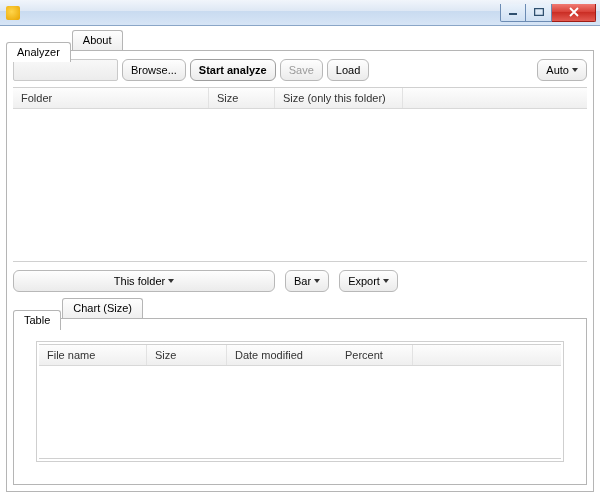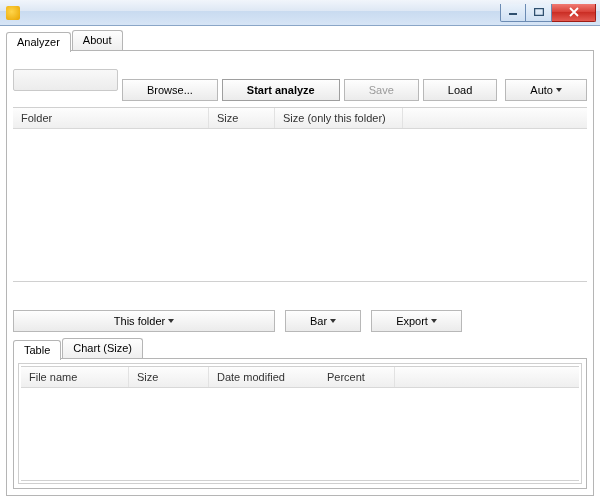--- a/index.html
+++ b/index.html
@@ -16,46 +16,46 @@
 .winbtn.close { width: 44px; border-left: none; border-bottom-right-radius: 2px; background: linear-gradient(to bottom, #f07a73, #d9433a 45%, #c92b22 46%, #e35a51); border-color: #9e1d16; margin-right: 4px; }
 .winbtn svg { display: block; }
 
 
 .client { position: absolute; top: 26px; left: 0; right: 0; bottom: 0; background: #fff; padding: 4px 6px 6px 6px; }
 
 
 .tabs { position: relative; }
 .tabstrip { display: flex; position: relative; z-index: 2; }
 .tab { padding: 3px 10px 4px 10px; border: 1px solid #b5b5b5; background: linear-gradient(to bottom,#fefefe,#efefef); border-bottom: none; border-top-left-radius: 3px; border-top-right-radius: 3px; margin-right: 1px; cursor: default; }
-.tab.active { background: #fff; position: relative; top: 2px; }
+.tab.active { background: #fff; position: relative; top: 12px; }
 .tabbody { border: 1px solid #b5b5b5; background: #fff; padding: 6px; }
 
 
 .toolbar { display: flex; align-items: center; gap: 4px; padding: 2px 0 6px 0; }
 .textfield { width: 105px; height: 22px; border: 1px solid #c9c9c9; background: linear-gradient(to bottom,#f8f8f8,#ececec); border-radius: 2px; }
-.btn { height: 22px; padding: 0 24px; border: 1px solid #b8b8b8; background: linear-gradient(to bottom,#fefefe,#ebebeb); border-radius: 0; cursor: default; display: inline-flex; align-items: center; gap: 3px; margin-top: 20px; }
+.btn { height: 22px; padding: 0 8px; border: 1px solid #b8b8b8; background: linear-gradient(to bottom,#fefefe,#ebebeb); border-radius: 6px; cursor: default; display: inline-flex; align-items: center; gap: 3px; }
 .btn.primary { border-color: #9e9e9e; font-weight: bold; }
 .btn.disabled { color: #9a9a9a; }
 .toolbar .spacer { flex: 1; }
 .caret { width: 0; height: 0; border-left: 3px solid transparent; border-right: 3px solid transparent; border-top: 4px solid #333; display: inline-block; }
 
 
 .listview { border: 1px solid #d0d0d0; border-left: none; border-right: none; }
 .lv-header { display: flex; background: linear-gradient(to bottom,#fdfdfd,#efefef); border-bottom: 1px solid #d8d8d8; }
 .lv-col { padding: 4px 8px; border-right: 1px solid #e2e2e2; color: #333; }
 .lv-body { background: #fff; }
 
 .top-list .lv-body { height: 152px; }
 
 
 .midrow { display: flex; align-items: center; gap: 10px; padding: 8px 0 6px 0; }
 .widebtn { flex: 0 0 262px; justify-content: center; }
 
 
-.inner .tabbody { padding: 4px; }
+.inner .tabbody { padding: 22px; }
 .inner .lv-body { height: 92px; }
 .inner-wrap { border: 1px solid #cfcfcf; padding: 2px; }
 
 </style>
 </head>
 <body>
 
 <div class="titlebar">
   <div class="app-icon"></div>
   <div class="spacer"></div>

